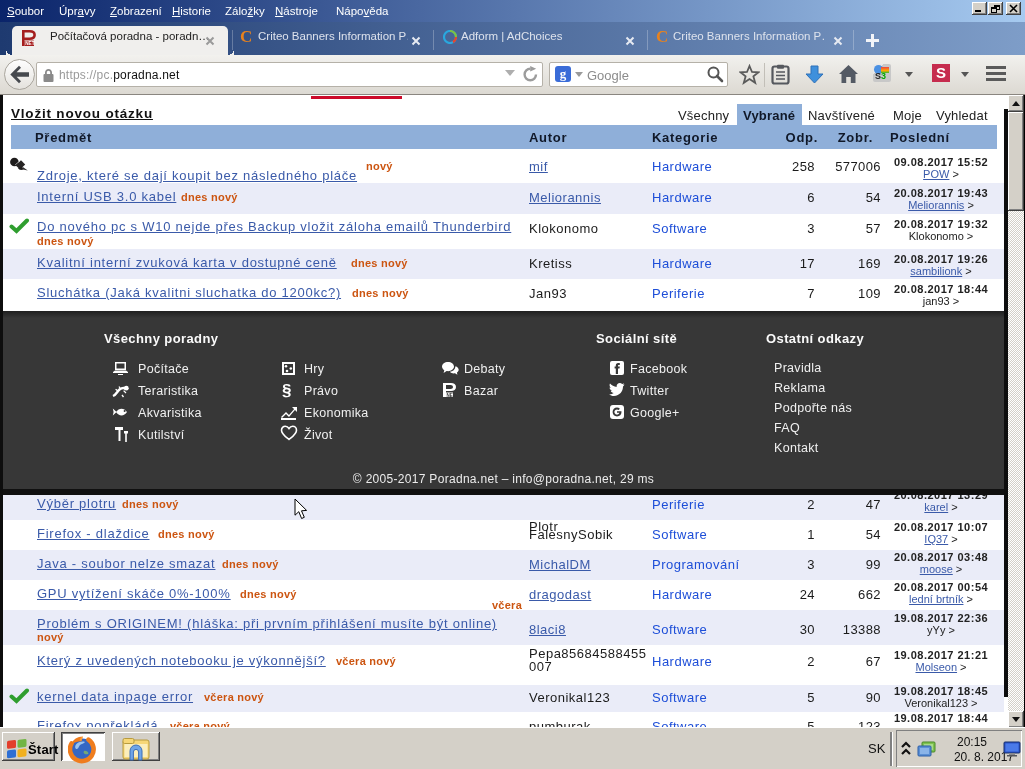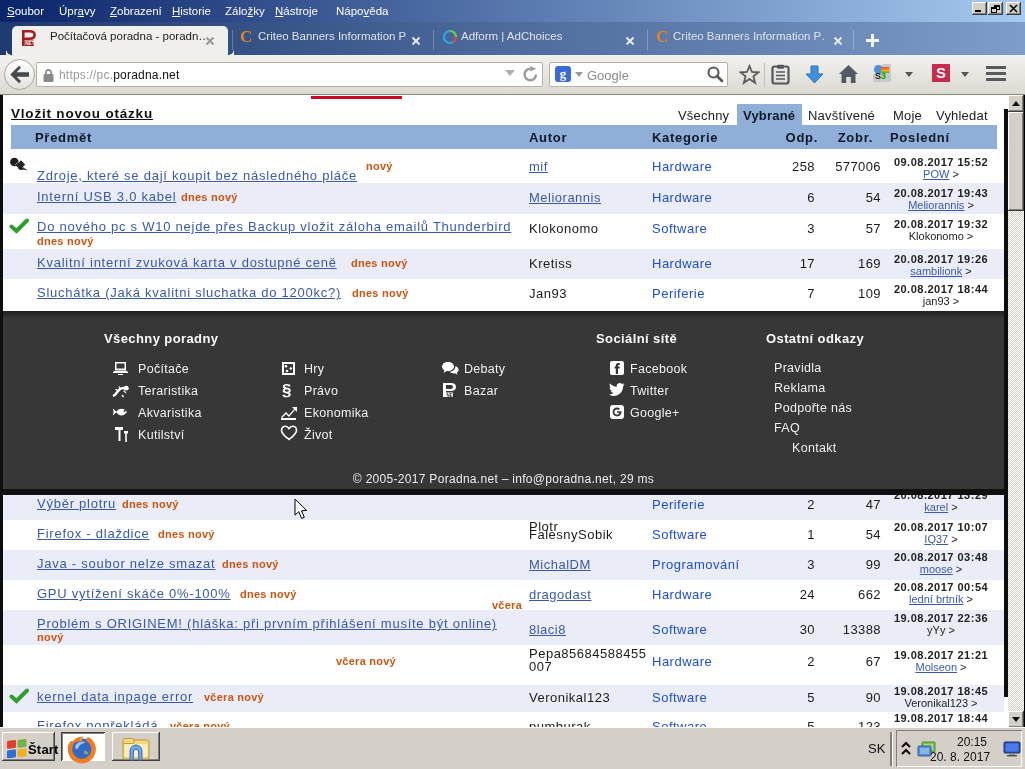--- a/index.html
+++ b/index.html
@@ -303,21 +303,21 @@
     <svg class="abs" style="left:607px;top:94px" width="14" height="14" viewBox="0 0 14 14">
         <rect width="14" height="14" rx="3" fill="#fff"></rect>
         <path fill="#373737" d="M7 2.6c1.1 0 2.1.4 2.9 1.1L8.6 5C8.2 4.6 7.6 4.4 7 4.4 5.6 4.4 4.4 5.6 4.4 7S5.6 9.6 7 9.6c1.2 0 2.1-.7 2.4-1.8H7V6.2h4.4c.1.3.1.6.1.9 0 2.6-1.8 4.3-4.5 4.3C4.5 11.4 2.6 9.5 2.6 7S4.5 2.6 7 2.6z"></path>
       </svg>
     <div class="ln" style="left:627px;top:95px;">Google+</div>
     <div class="hd" style="left:763px;top:20px;">Ostatní odkazy</div>
     <div class="ln" style="left:771px;top:50px;">Pravidla</div>
     <div class="ln" style="left:771px;top:70px;">Reklama</div>
     <div class="ln" style="left:771px;top:90px;">Podpořte nás</div>
     <div class="ln" style="left:771px;top:110px;">FAQ</div>
-    <div class="ln" style="left:771px;top:130px;margin-left:18px;">Kontakt</div>
+    <div class="ln" style="left:771px;top:130px;">Kontakt</div>
     <div class="abs" style="left:0;top:161px;width:1001px;text-align:center;font-size:12px;color:#ececec;letter-spacing:.3px;">© 2005-2017 Poradna.net – info@poradna.net, 29 ms</div>
   </div>
 
   <div class="r lav" style="top:394px;height:31px;"></div>
   <div class="r" style="top:425px;height:30px;"></div>
   <div class="r lav" style="top:455px;height:30px;"></div>
   <div class="r" style="top:485px;height:30px;"></div>
   <div class="r lav" style="top:515px;height:35px;"></div>
   <div class="r" style="top:550px;height:40px;"></div>
   <div class="r lav" style="top:590px;height:27px;"></div>
@@ -357,20 +357,21 @@
 
   <div class="sub" style="left:37px;top:521px;">Problém s ORIGINEM! (hláška: při prvním přihlášení musíte být online)</div>
   <div class="newa" style="left:492px;top:504px;">včera</div>
   <div class="newa" style="left:37px;top:536px;">nový</div>
   <div class="aut" style="top:527px;"><span class="lk">8laci8</span></div>
   <div class="cat" style="top:527px;">Software</div>
   <div class="n1" style="top:527px;">30</div>
   <div class="n2" style="top:527px;">13388</div>
   <div class="dt" style="top:517px;"><b>19.08.2017 22:36</b><br>yYy &gt;</div>
 
+  <div class="sub" style="left:37px;top:558px;">Který z uvedených notebooku je výkonnější?</div>
   <div class="newa" style="left:336px;top:560px;">včera nový</div>
   <div class="aut" style="top:552px;line-height:13px;">Pepa85684588455<br>007</div>
   <div class="cat" style="top:559px;">Hardware</div>
   <div class="n1" style="top:559px;">2</div>
   <div class="n2" style="top:559px;">67</div>
   <div class="dt" style="top:554px;"><b>19.08.2017 21:21</b><br><span class="lk">Molseon</span> &gt;</div>
 
   <svg class="abs" style="left:9px;top:593px" width="21" height="16" viewBox="0 0 21 16">
       <path fill="none" stroke="#2f9e2f" stroke-width="4" stroke-linecap="round" d="M2.5 8.5 L7.5 13 L18 2.5"></path>
     </svg>
@@ -441,20 +442,20 @@
   <svg class="abs" style="left:900px;top:13px" width="12" height="15" viewBox="0 0 12 15">
       <path fill="none" stroke="#111" stroke-width="2.2" d="M2 6 L6 2 L10 6 M2 13 L6 9 L10 13"></path>
     </svg>
   <svg class="abs" style="left:917px;top:13px" width="19" height="16" viewBox="0 0 19 16">
       <rect x="5" y="1" width="13" height="10" rx="1" fill="#7fc24e" stroke="#4a8a2a"></rect>
       <rect x="7" y="3" width="9" height="6" fill="#a8d88a"></rect>
       <rect x="1" y="5" width="13" height="10" rx="1" fill="#5b8fd4" stroke="#2c5fa8"></rect>
       <rect x="3" y="7" width="9" height="6" fill="#8ab4e8"></rect>
     </svg>
   <div class="abs" style="left:942px;top:7px;width:60px;text-align:center;font-size:12px;color:#111;">20:15</div>
-  <div class="abs" style="left:930px;top:22px;width:84px;text-align:left;font-size:12px;color:#111;">20. 8. 2017</div>
+  <div class="abs" style="left:930px;top:22px;width:84px;text-align:right;font-size:12px;color:#111;">20. 8. 2017</div>
   <svg class="abs" style="left:1003px;top:13px" width="18" height="16" viewBox="0 0 18 16">
       <rect x="1" y="1" width="16" height="11" rx="1" fill="#2a52c8" stroke="#16306e"></rect>
       <rect x="2.5" y="2.5" width="13" height="8" fill="#4a7ae8"></rect>
       <rect x="6" y="12" width="6" height="2" fill="#88898c"></rect>
       <rect x="4" y="14" width="10" height="1.5" fill="#55565a"></rect>
     </svg>
 </div>
 
 </body></html>

